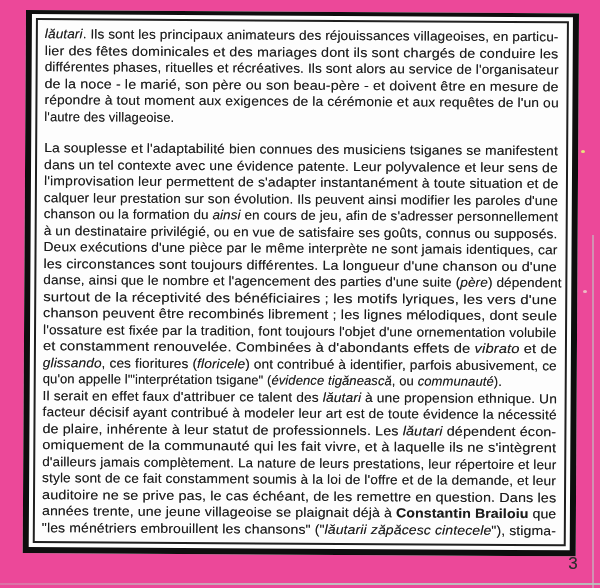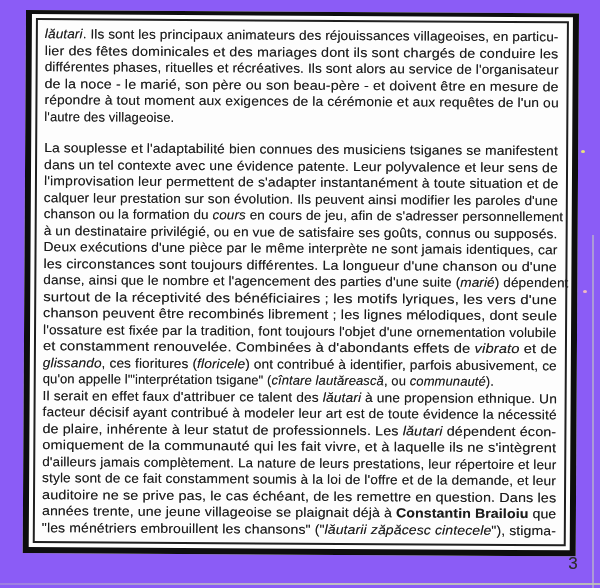--- a/index.html
+++ b/index.html
@@ -5,21 +5,21 @@
   html, body {
     margin: 0; padding: 0;
     width: 600px; height: 588px;
     overflow: hidden;
     background: #ffffff;
     font-family: "Liberation Sans", sans-serif;
   }
   .scan {
     position: absolute; left: 0; top: 0;
     width: 600px; height: 588px;
-    background: #8b5cf6;
+    background: #ec4899;
   }
   
   .frame {
     position: absolute; left: 26px; top: 10px;
     width: 553px; height: 543px;
     box-sizing: border-box;
     border: 6px solid #0e0e0e;
     border-top-width: 4px;
     background: #fdfdfd;
     transform: rotate(0.35deg);
@@ -78,31 +78,31 @@
             <div class="line"><span class="ln" style="transform: scaleX(1.0468);"><span>différentes phases, rituelles et récréatives. Ils sont alors au service de l'organisateur</span></span></div>
             <div class="line"><span class="ln" style="transform: scaleX(1.103);"><span>de la noce - le marié, son père ou son beau-père - et doivent être en mesure de</span></span></div>
             <div class="line"><span class="ln" style="transform: scaleX(1.0664);"><span>répondre à tout moment aux exigences de la cérémonie et aux requêtes de l'un ou</span></span></div>
             <div class="line"><span class="ln end"><span>l'autre des villageoise.</span></span></div>
           </div>
           <div class="paragraph space-before">
             <div class="line"><span class="ln" style="transform: scaleX(1.0664);"><span>La souplesse et l'adaptabilité bien connues des musiciens tsiganes se manifestent</span></span></div>
             <div class="line"><span class="ln" style="transform: scaleX(1.0753);"><span>dans un tel contexte avec une évidence patente. Leur polyvalence et leur sens de</span></span></div>
             <div class="line"><span class="ln" style="transform: scaleX(1.0798);"><span>l'improvisation leur permettent de s'adapter instantanément à toute situation et de</span></span></div>
             <div class="line"><span class="ln" style="transform: scaleX(1.0468);"><span>calquer leur prestation sur son évolution. Ils peuvent ainsi modifier les paroles d'une</span></span></div>
-            <div class="line"><span class="ln" style="transform: scaleX(1.0342);"><span>chanson ou la formation du </span><i>cours</i><span> en cours de jeu, afin de s'adresser personnellement</span></span></div>
+            <div class="line"><span class="ln" style="transform: scaleX(1.0342);"><span>chanson ou la formation du </span><i>ainsi</i><span> en cours de jeu, afin de s'adresser personnellement</span></span></div>
             <div class="line"><span class="ln" style="transform: scaleX(1.0554);"><span>à un destinataire privilégié, ou en vue de satisfaire ses goûts, connus ou supposés.</span></span></div>
             <div class="line"><span class="ln" style="transform: scaleX(1.062);"><span>Deux exécutions d'une pièce par le même interprète ne sont jamais identiques, car</span></span></div>
             <div class="line"><span class="ln" style="transform: scaleX(1.1006);"><span>les circonstances sont toujours différentes. La longueur d'une chanson ou d'une</span></span></div>
-            <div class="line"><span class="ln" style="transform: scaleX(1.0447);"><span>danse, ainsi que le nombre et l'agencement des parties d'une suite (</span><i>marié</i><span>) dépendent</span></span></div>
+            <div class="line"><span class="ln" style="transform: scaleX(1.0447);"><span>danse, ainsi que le nombre et l'agencement des parties d'une suite (</span><i>père</i><span>) dépendent</span></span></div>
             <div class="line"><span class="ln" style="transform: scaleX(1.1551);"><span>surtout de la réceptivité des bénéficiaires ; les motifs lyriques, les vers d'une</span></span></div>
             <div class="line"><span class="ln" style="transform: scaleX(1.1102);"><span>chanson peuvent être recombinés librement ; les lignes mélodiques, dont seule</span></span></div>
             <div class="line"><span class="ln" style="transform: scaleX(1.0533);"><span>l'ossature est fixée par la tradition, font toujours l'objet d'une ornementation volubile</span></span></div>
             <div class="line"><span class="ln" style="transform: scaleX(1.1322);"><span>et constamment renouvelée. Combinées à d'abondants effets de </span><i>vibrato</i><span> et de</span></span></div>
             <div class="line"><span class="ln" style="transform: scaleX(1.0533);"><i>glissando</i><span>, ces fioritures (</span><i>floricele</i><span>) ont contribué à identifier, parfois abusivement, ce</span></span></div>
-            <div class="line"><span class="ln end"><span>qu'on appelle l'"interprétation tsigane" (</span><i>cîntare lautărească</i><span>, ou </span><i>communauté</i><span>).</span></span></div>
+            <div class="line"><span class="ln end"><span>qu'on appelle l'"interprétation tsigane" (</span><i>évidence tigănească</i><span>, ou </span><i>communauté</i><span>).</span></span></div>
           </div>
           <div class="paragraph">
             <div class="line"><span class="ln" style="transform: scaleX(1.062);"><span>Il serait en effet faux d'attribuer ce talent des </span><i>lăutari</i><span> à une propension ethnique. Un</span></span></div>
             <div class="line"><span class="ln" style="transform: scaleX(1.0576);"><span>facteur décisif ayant contribué à modeler leur art est de toute évidence la nécessité</span></span></div>
             <div class="line"><span class="ln" style="transform: scaleX(1.1054);"><span>de plaire, inhérente à leur statut de professionnels. Les </span><i>lăutari</i><span> dépendent écon-</span></span></div>
             <div class="line"><span class="ln" style="transform: scaleX(1.1223);"><span>omiquement de la communauté qui les fait vivre, et à laquelle ils ne s'intègrent</span></span></div>
             <div class="line"><span class="ln" style="transform: scaleX(1.0426);"><span>d'ailleurs jamais complètement. La nature de leurs prestations, leur répertoire et leur</span></span></div>
             <div class="line"><span class="ln" style="transform: scaleX(1.0533);"><span>style sont de ce fait constamment soumis à la loi de l'offre et de la demande, et leur</span></span></div>
             <div class="line"><span class="ln" style="transform: scaleX(1.1102);"><span>auditoire ne se prive pas, le cas échéant, de les remettre en question. Dans les</span></span></div>
             <div class="line"><span class="ln" style="transform: scaleX(1.0867);"><span>années trente, une jeune villageoise se plaignait déjà à </span><b>Constantin Brailoiu</b><span> que</span></span></div>

